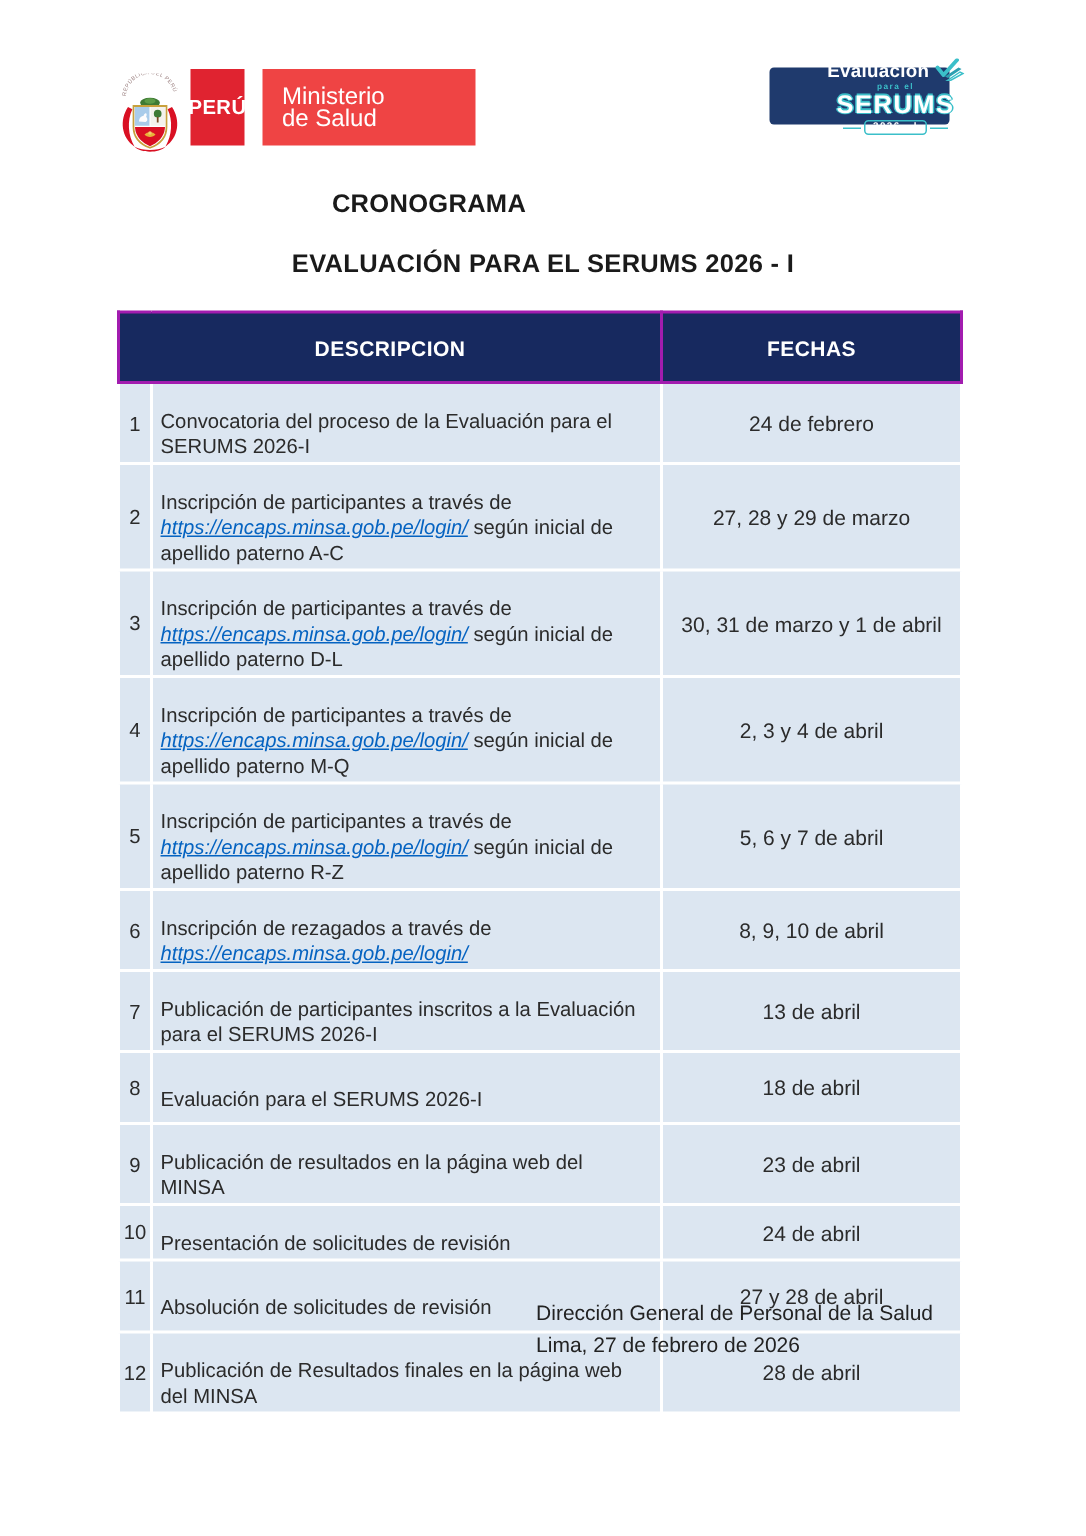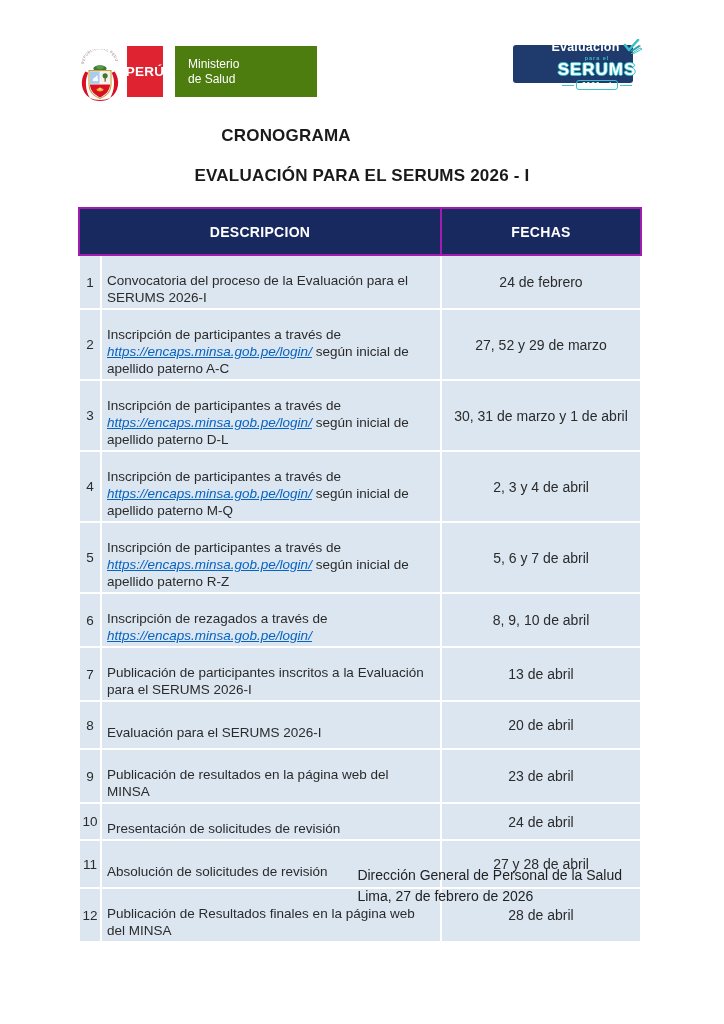--- a/index.html
+++ b/index.html
@@ -7,21 +7,21 @@
   body { font-family:"Liberation Sans", sans-serif; color:#222; }
   .page { position:relative; width:724px; height:1024px; background:#fff; overflow:hidden; }
 
   
   .minsa-logo { position:absolute; left:78px; top:44px; height:60px; }
   .coat { position:absolute; left:0; top:5px; width:44px; height:58px; }
   .peru-box { position:absolute; left:49px; top:2px; width:36px; height:51px;
     background:#E02330; color:#fff; font-weight:bold; font-size:13.5px;
     display:flex; align-items:center; justify-content:center; letter-spacing:.3px; }
   .ministry-box { position:absolute; left:97px; top:2px; width:142px; height:51px;
-    background:#4d7c0f; color:#fff; font-size:12px; line-height:15px;
+    background:#ef4444; color:#fff; font-size:16px; line-height:15px;
     display:flex; align-items:center; padding-left:13px; }
 
   .serums-logo { position:absolute; left:513px; top:45px; width:120px; height:38px;
     background:#1F3A6D; border-radius:3px; display:flex; flex-direction:column;
     align-items:center; justify-content:center; color:#fff; padding-top:1px;padding-left:48px; }
   .sl-row1 { display:flex; align-items:center; gap:3px; }
   .sl-evaluacion { font-size:12.5px; font-weight:bold; letter-spacing:.2px; }
   .sl-parael { font-size:5.5px; color:#3BBFC9; letter-spacing:1px; font-weight:bold; margin-top:1px; }
   .sl-serums { font-size:17px; font-weight:bold; letter-spacing:1px; line-height:17px;
     text-shadow:1px 0 0 #3BBFC9,-1px 0 0 #3BBFC9,0 1px 0 #3BBFC9,0 -1px 0 #3BBFC9; }
@@ -131,21 +131,21 @@
     </thead>
     <tbody>
       <tr class="r1">
         <td class="num">1</td>
         <td class="desc"><span>Convocatoria del proceso de la Evaluación para el SERUMS 2026-I</span></td>
         <td class="date">24 de febrero</td>
       </tr>
       <tr class="r2">
         <td class="num">2</td>
         <td class="desc"><span>Inscripción de participantes a través de </span><a class="link">https://encaps.minsa.gob.pe/login/</a><span> según inicial de apellido paterno A-C</span></td>
-        <td class="date">27, 52 y 29 de marzo</td>
+        <td class="date">27, 28 y 29 de marzo</td>
       </tr>
       <tr class="r3">
         <td class="num">3</td>
         <td class="desc"><span>Inscripción de participantes a través de </span><a class="link">https://encaps.minsa.gob.pe/login/</a><span> según inicial de apellido paterno D-L</span></td>
         <td class="date">30, 31 de marzo y 1 de abril</td>
       </tr>
       <tr class="r4">
         <td class="num">4</td>
         <td class="desc"><span>Inscripción de participantes a través de </span><a class="link">https://encaps.minsa.gob.pe/login/</a><span> según inicial de apellido paterno M-Q</span></td>
         <td class="date">2, 3 y 4 de abril</td>
@@ -161,21 +161,21 @@
         <td class="date">8, 9, 10 de abril</td>
       </tr>
       <tr class="r7">
         <td class="num">7</td>
         <td class="desc"><span>Publicación de participantes inscritos a la Evaluación para el SERUMS 2026-I</span></td>
         <td class="date">13 de abril</td>
       </tr>
       <tr class="r8">
         <td class="num">8</td>
         <td class="desc"><span>Evaluación para el SERUMS 2026-I</span></td>
-        <td class="date">20 de abril</td>
+        <td class="date">18 de abril</td>
       </tr>
       <tr class="r9">
         <td class="num">9</td>
         <td class="desc"><span>Publicación de resultados en la página web del MINSA</span></td>
         <td class="date">23 de abril</td>
       </tr>
       <tr class="r10">
         <td class="num">10</td>
         <td class="desc"><span>Presentación de solicitudes de revisión</span></td>
         <td class="date">24 de abril</td>

